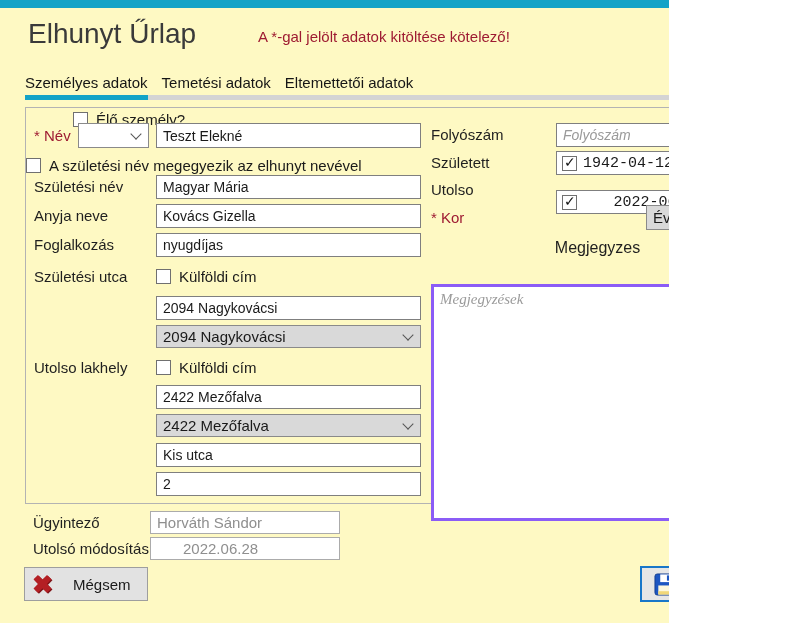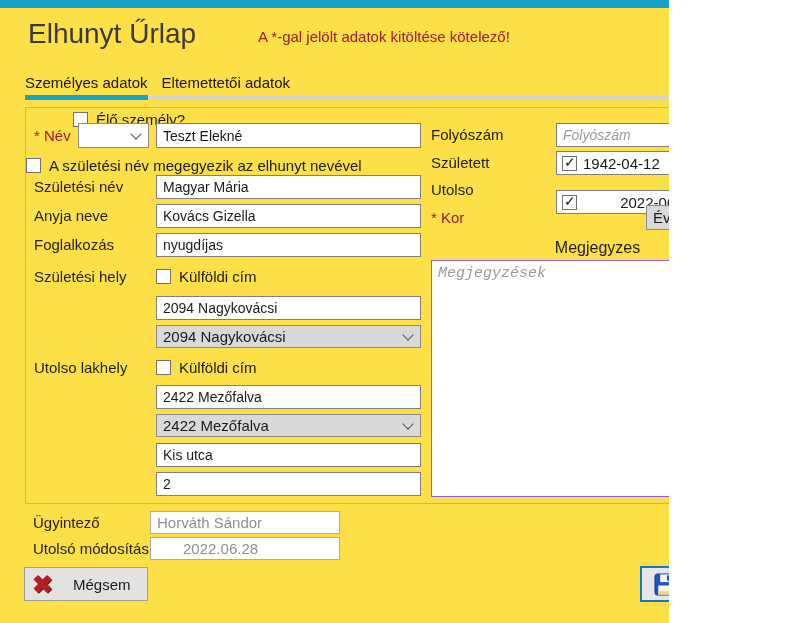--- a/index.html
+++ b/index.html
@@ -1,16 +1,16 @@
 <!DOCTYPE html>
 <html lang="hu"><head>
 <meta charset="utf-8">
 <style>
   html,body{margin:0;padding:0;background:#fff;}
-  .stage{position:relative;width:669px;height:623px;background:#fde047;overflow:hidden;
+  .stage{position:relative;width:669px;height:623px;background:#fef9c3;overflow:hidden;
          font-family:"Liberation Sans",sans-serif;color:#1a1a1a;}
   .topbar{position:absolute;left:0;top:0;width:787px;height:8px;background:#14a3c7;}
   .title{position:absolute;left:28px;top:18px;font-size:28px;font-weight:300;color:#3a3a3a;}
   .req-note{position:absolute;left:258px;top:28px;font-size:15px;color:#9e1b32;}
   .tabs{position:absolute;left:25px;top:74px;display:flex;gap:14px;font-size:15px;color:#161616;}
   .tab{cursor:default;padding-bottom:4px;}
   .tab-underline-active{position:absolute;left:25px;top:95px;width:123px;height:5px;background:#14a3c7;}
   .tab-underline-rest{position:absolute;left:148px;top:95px;width:592px;height:5px;background:#d4d4d4;}
   .right-nub{position:absolute;left:776px;top:95px;width:11px;height:7px;background:#14a3c7;}
   .right-vline{position:absolute;left:778px;top:104px;width:1px;height:456px;background:#dcdcdc;}
@@ -34,28 +34,28 @@
   .combo{box-sizing:border-box;border:1px solid #8a8a8a;display:flex;align-items:center;
          font-size:15px;color:#1a1a1a;padding:0 6px;}
   .combo.white{background:#fff;}
   .combo.gray{background:#d9d9d9;gap:31px;}
   .combo .val{flex:1 1 auto;overflow:hidden;white-space:nowrap;}
   .chev{display:inline-block;width:7px;height:7px;border-right:1.6px solid #555;
         border-bottom:1.6px solid #555;transform:rotate(45deg);margin:-4px 2px 0 6px;flex:0 0 auto;}
 
   .dtp{box-sizing:border-box;border:1px solid #7f7f7f;background:#fff;display:flex;align-items:center;
        font-size:15px;padding:0 5px;}
-  .dtp .date{margin-left:6px;flex:1 1 auto;}
+  .dtp .date{margin-left:6px;flex:1 1 auto;font-family:Liberation Mono, monospace;}
   .dtp .cal{flex:0 0 auto;display:inline-flex;align-items:center;}
   .tri-down{width:0;height:0;border-left:4px solid transparent;border-right:4px solid transparent;
             border-top:5px solid #3f3f3f;margin-left:4px;}
 
   .notes-caption{font-size:16px;color:#1f1f1f;text-align:center;}
-  .ta{box-sizing:border-box;border:1px solid #8b5cf6;background:#fff;font-family:Liberation Mono, monospace;
-      font-size:15px;color:#1a1a1a;padding:4px 6px;resize:none;outline:none;}
+  .ta{box-sizing:border-box;border:3px solid #8b5cf6;background:#fff;font-family:Liberation Serif, serif;
+      font-size:15px;color:#1a1a1a;padding:4px 6px;resize:none;outline:none;margin-top:24px;}
   .ta::placeholder{font-style:italic;color:#9a9a9a;}
 
   .btn-cancel{position:absolute;left:24px;top:567px;width:124px;height:34px;box-sizing:border-box;
       background:#e2e2e2;border:1px solid #9e9e9e;display:flex;align-items:center;cursor:default;}
   .x-icon{font-size:25px;line-height:25px;color:#b41f24;margin-left:7px;font-weight:bold;
           text-shadow:1px 1px 0 #7d1116;}
   .btn-cancel .btn-label{font-size:15px;color:#1a1a1a;margin-left:20px;}
 
   .btn-save{position:absolute;left:640px;top:566px;width:128px;height:36px;box-sizing:border-box;
       background:#e6e6e6;border:2px solid #1877c9;display:flex;align-items:center;cursor:default;}
@@ -68,20 +68,21 @@
 </head>
 <body>
 
 <div class="stage">
   <div class="topbar"></div>
   <div class="title">Elhunyt Űrlap</div>
   <div class="req-note">A *-gal jelölt adatok kitöltése kötelező!</div>
 
   <div class="tabs">
     <span class="tab">Személyes adatok</span>
+    <span class="tab">Temetési adatok</span>
     <span class="tab">Eltemettetői adatok</span>
   </div>
   <div class="tab-underline-active"></div>
   <div class="tab-underline-rest"></div>
   <div class="right-nub"></div>
   <div class="right-vline"></div>
 
   <div class="groupbox">
 
     <div class="abs flex-row" style="left:8px;top:3px;padding-left:39px;">
@@ -103,21 +104,21 @@
 
     <div class="abs lbl" style="left:8px;top:67px;line-height:24px;">Születési név</div>
     <input class="abs tb" style="left: 130px; top: 67px; width: 265px; height: 24px;" type="text" value="Magyar Mária">
 
     <div class="abs lbl" style="left:8px;top:96px;line-height:24px;">Anyja neve</div>
     <input class="abs tb" style="left: 130px; top: 96px; width: 265px; height: 24px;" type="text" value="Kovács Gizella">
 
     <div class="abs lbl" style="left:8px;top:125px;line-height:24px;">Foglalkozás</div>
     <input class="abs tb" style="left: 130px; top: 125px; width: 265px; height: 24px;" type="text" value="nyugdíjas">
 
-    <div class="abs lbl" style="left:8px;top:160px;">Születési hely</div>
+    <div class="abs lbl" style="left:8px;top:160px;">Születési utca</div>
     <div class="abs flex-row" style="left:130px;top:160px;">
       <span class="cb"></span>
       <span class="cb-label">Külföldi cím</span>
     </div>
     <input class="abs tb" style="left: 130px; top: 188px; width: 265px; height: 24px;" type="text" value="2094 Nagykovácsi">
     <div class="abs combo gray" style="left:130px;top:217px;width:265px;height:23px;">
       <span class="val">2094 Nagykovácsi</span>
       <span class="chev"></span>
     </div>
 

